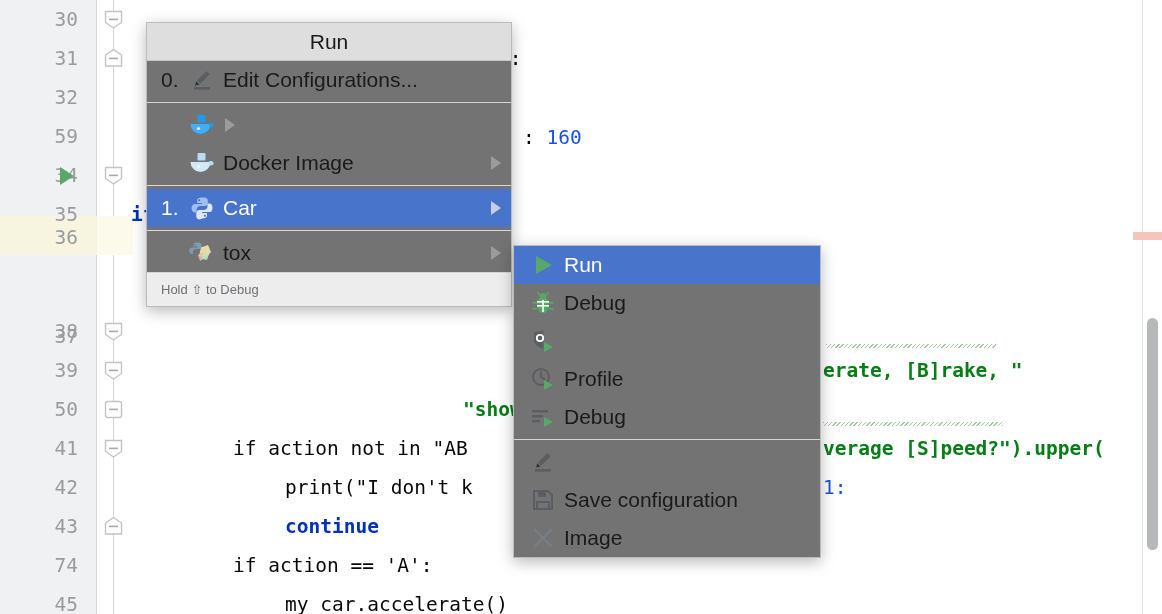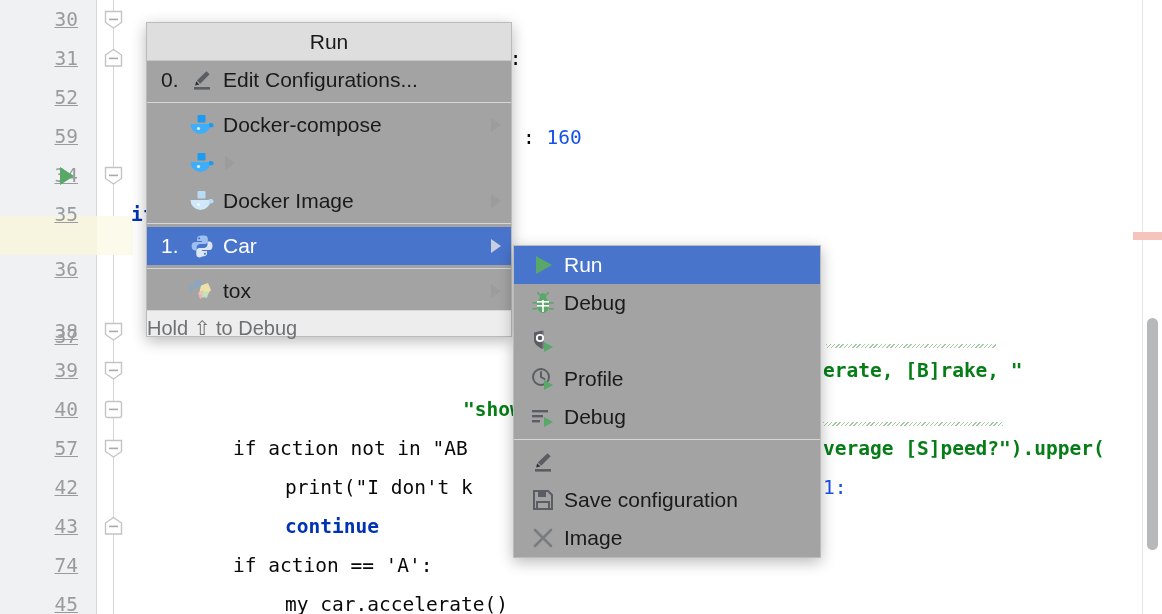--- a/index.html
+++ b/index.html
@@ -43,21 +43,20 @@
     font-size: 19.5px;
     line-height: 39px;
     white-space: pre;
     color: #080808;
   }
   .ln {
     position: absolute; left: 0; width: 78px; text-align: right;
     font-family: "DejaVu Sans Mono", monospace;
     font-size: 19.5px; line-height: 39px;
     color: #999b9e;
-    text-decoration: underline;
   }
   .code-text { position: absolute; left: 133px; line-height: 39px; }
 
   .kw   { color: #0033b3; font-weight: bold; }
   .str  { color: #067d17; font-weight: bold; }
   .num  { color: #1750eb; }
   .fn   { color: #080808; }
   .plain{ color: #080808; }
 
   .squiggle {
@@ -90,21 +89,21 @@
     background: #b7b8ba; border-radius: 6px;
   }
   .err-marker {
     position: absolute; right: 0; top: 232px; width: 29px; height: 8px;
     background: #f5c4bd;
   }
 
   
   .popup {
     position: absolute;
-    background: #a3a3a3;
+    background: #737373;
     border: 1px solid #b9bbbd;
     box-shadow: 0 4px 14px rgba(0,0,0,.28);
     font-family: "Liberation Sans", sans-serif;
   }
   #run-popup { left: 146px; top: 22px; width: 366px; }
   #sub-popup { left: 513px; top: 245px; width: 308px; }
 
   .popup-title {
     height: 38px; line-height: 38px; text-align: center;
     background: #dedede; color: #1a1a1a;
@@ -134,25 +133,26 @@
   .menu-item .mi-label { flex: 1 1 auto; padding-left: 6px; }
   .menu-item .arrow {
     flex: 0 0 auto; width: 0; height: 0; margin-left: 8px;
     border-left: 10px solid #9a9c9e;
     border-top: 7px solid transparent;
     border-bottom: 7px solid transparent;
   }
   .menu-item.selected .arrow { border-left-color: #c8cfe0; }
 
   .popup-footer {
-    height: 26px; line-height: 34px;
+    height: 34px; line-height: 34px;
     background: #ededed;
     border-top: 1px solid #d4d6d8;
     color: #6e7073;
-    font-size: 20px;
+    font-size: 13px;
+    padding-left: 14px;
   }
   .popup-footer .shift { font-family: "DejaVu Sans", sans-serif; }
 </style>
 </head>
 <body>
 
 <div id="root">
 
   <div class="editor">
 
@@ -163,31 +163,31 @@
     <div style="position:absolute;left:0;top:216px;width:1162px;height:39px;background:#fcfaeb;"></div>
     <div style="position:absolute;left:0;top:216px;width:97px;height:39px;background:#f7f4e0;"></div>
 
     <div class="indent-guide" style="left:182px;"></div>
     <div class="indent-guide" style="left:234px;top:430px;height:110px;"></div>
     <div class="indent-guide" style="left:234px;top:508px;height:78px;"></div>
 
     <div id="line-numbers">
         <div class="ln" style="top: 0px;">30</div>
         <div class="ln" style="top: 39px;">31</div>
-        <div class="ln" style="top: 78px;">52</div>
+        <div class="ln" style="top: 78px;">32</div>
         <div class="ln" style="top: 117px;">59</div>
         <div class="ln" style="top: 156px;">34</div>
         <div class="run-arrow" style="top: 167px;"></div>
         <div class="ln" style="top: 195px;">35</div>
-        <div class="ln" style="top: 250px;">36</div>
+        <div class="ln" style="top: 218px;">36</div>
         <div class="ln" style="top: 273px; margin-top: 44px;">37</div>
         <div class="ln" style="top: 312px;">38</div>
         <div class="ln" style="top: 351px;">39</div>
-        <div class="ln" style="top: 390px;">40</div>
-        <div class="ln" style="top: 429px;">57</div>
+        <div class="ln" style="top: 390px;">50</div>
+        <div class="ln" style="top: 429px;">41</div>
         <div class="ln" style="top: 468px;">42</div>
         <div class="ln" style="top: 507px;">43</div>
         <div class="ln" style="top: 546px;">74</div>
         <div class="ln" style="top: 585px;">45</div>
       </div>
 
     <div id="fold-markers">
         <div class="fold-mark" style="top: 10px;">
           <svg width="19" height="19" viewBox="0 0 19 19">
             <path d="M1.5 1.5 h16 v11 l-8 5.5 l-8 -5.5 z" fill="#ffffff" stroke="#c2c4c6" stroke-width="1.4"></path>
@@ -305,33 +305,20 @@
           <span class="mi-icon">
             <svg width="24" height="24" viewBox="0 0 24 24">
               <path d="M16.5 3.2 L19.6 6.3 L10.2 15.7 L6.9 12.4 Z" fill="#5a5d61"></path>
               <path d="M6.2 13.3 L9.4 16.5 L5.1 17.6 Z" fill="#2f3133"></path>
               <rect x="4" y="19" width="16" height="2.6" fill="#5a5d61"></rect>
             </svg>
           </span>
           <span class="mi-label">Edit Configurations...</span>
         </div>
         <div class="menu-sep"></div>
-        <div class="menu-item">
-          <span class="mnemonic"></span>
-          <span class="mi-icon">
-            <svg width="26" height="24" viewBox="0 0 26 24">
-              <rect x="8.5" y="2" width="8" height="7.5" rx="1" fill="#1d9bf0"></rect>
-              <path d="M1.5 11 h20 a10 10 0 0 1 -10 10 a10 10 0 0 1 -10 -10 z" fill="#3eaefb"></path>
-              <path d="M20 10.5 c3.5 -1.5 5 1 4.5 2.5 c-1 2 -3.5 1.5 -4.5 0.5 z" fill="#1d9bf0"></path>
-              <circle cx="9.5" cy="15.5" r="1.6" fill="#ffffff" opacity=".85"></circle>
-            </svg>
-          </span>
-          <span class="mi-label">Docker-compose</span>
-          <span class="arrow"></span>
-        </div>
         <div class="menu-item">
           <span class="mnemonic"></span>
           <span class="mi-icon">
             <svg width="26" height="24" viewBox="0 0 26 24">
               <rect x="8.5" y="2" width="8" height="7.5" rx="1" fill="#1d9bf0"></rect>
               <path d="M1.5 11 h20 a10 10 0 0 1 -10 10 a10 10 0 0 1 -10 -10 z" fill="#3eaefb"></path>
               <path d="M20 10.5 c3.5 -1.5 5 1 4.5 2.5 c-1 2 -3.5 1.5 -4.5 0.5 z" fill="#1d9bf0"></path>
               <circle cx="9.5" cy="15.5" r="1.6" fill="#ffffff" opacity=".85"></circle>
             </svg>
           </span>

